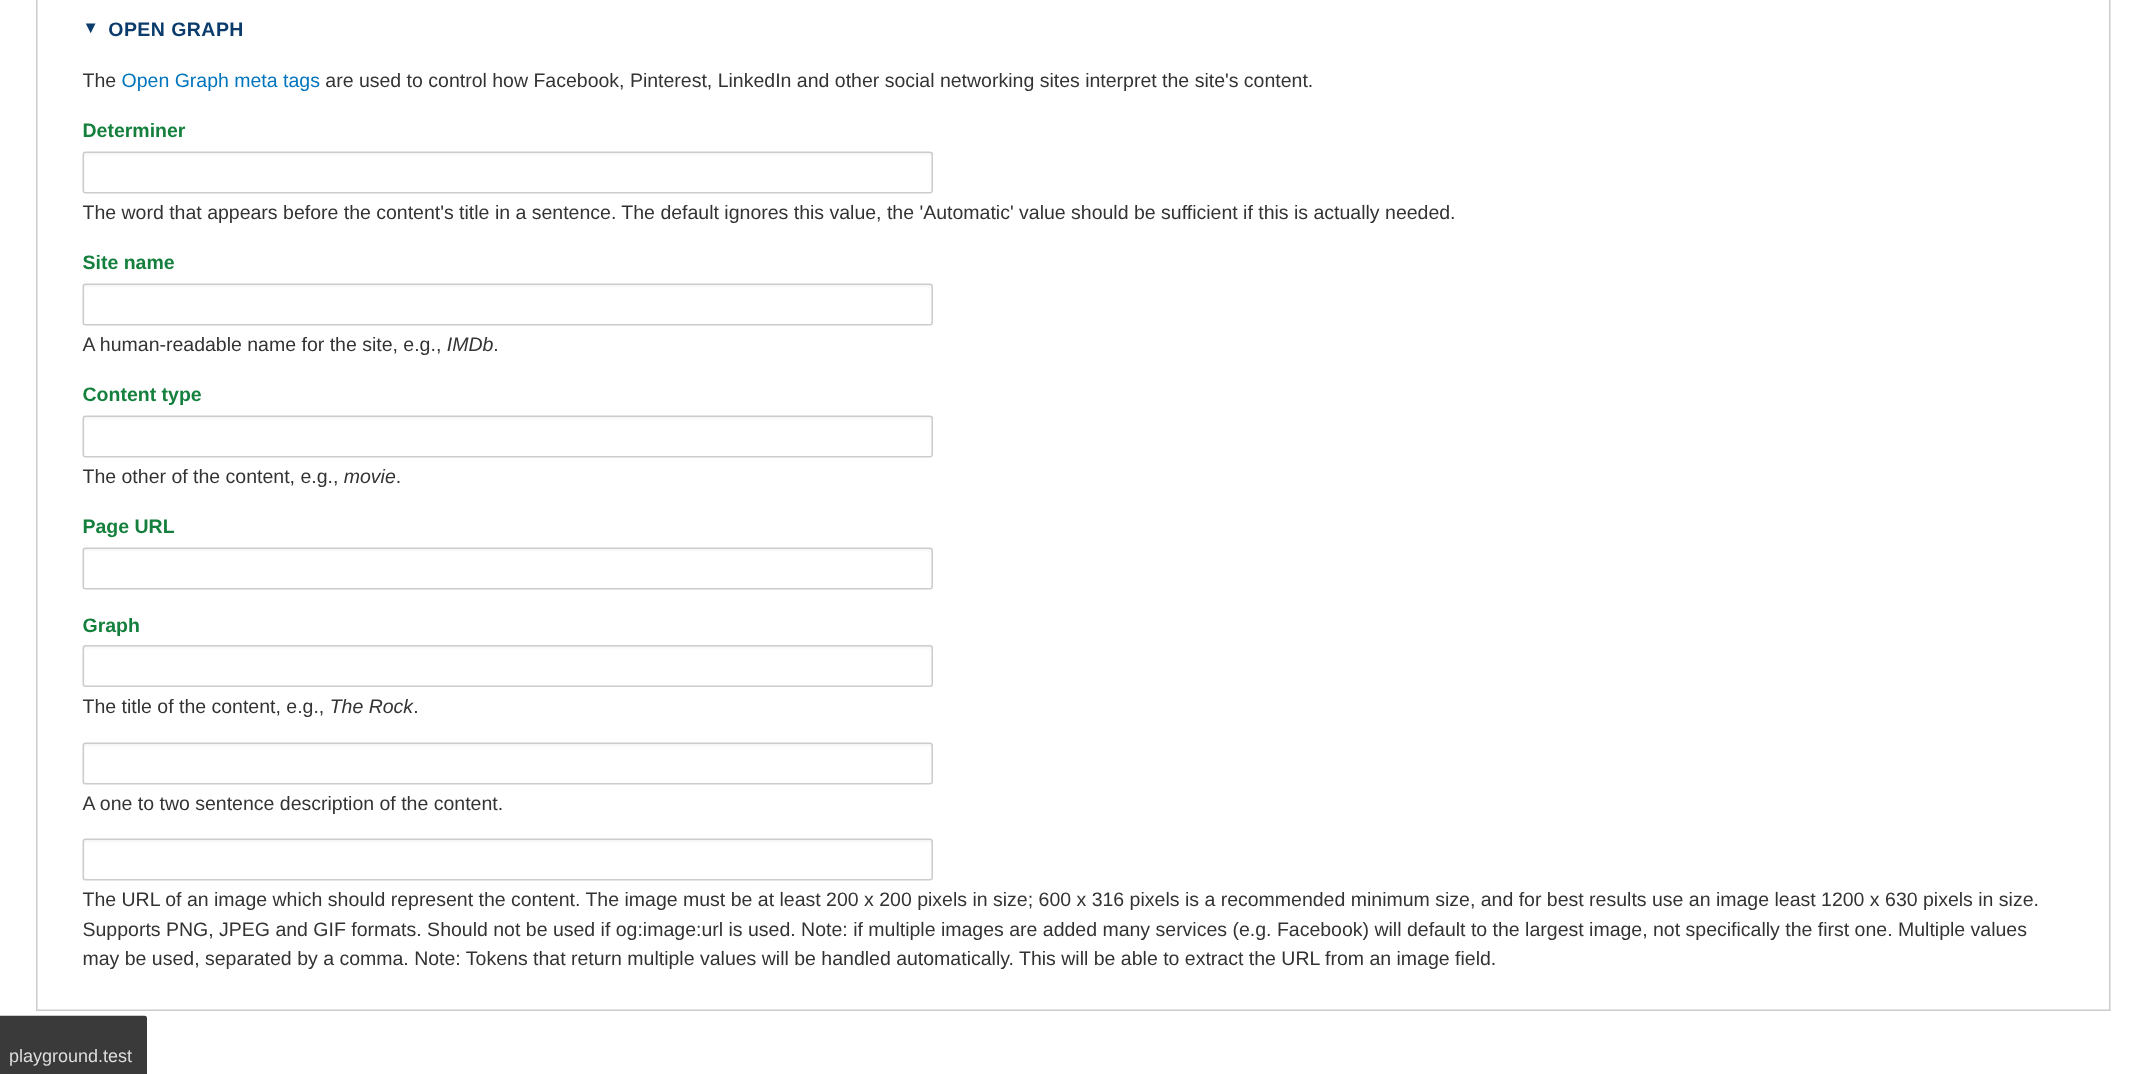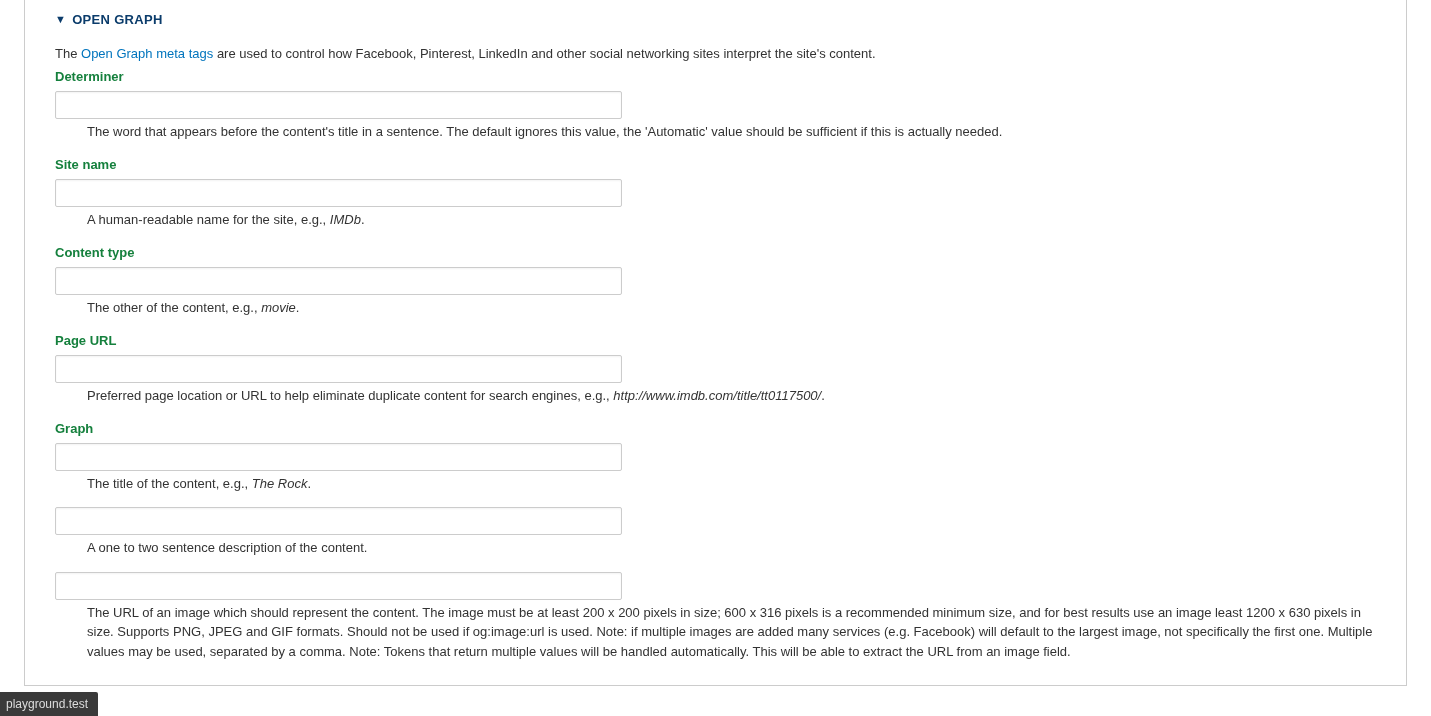--- a/index.html
+++ b/index.html
@@ -34,21 +34,21 @@
       letter-spacing: 0.3px;
     }
     .section-header .arrow {
       margin-right: 6px;
       font-size: 11px;
       line-height: 1;
     }
     .intro-text {
       font-size: 13px;
       color: #333;
-      margin-bottom: 4px;
+      margin-bottom: 14px;
     }
     .intro-text a {
       color: #0074BD;
       text-decoration: none;
     }
     .form-group {
       margin-bottom: 14px;
     }
     .form-label {
       font-weight: bold;
@@ -65,34 +65,33 @@
       padding: 2px 6px;
       font-size: 13px;
       background: #fff;
       box-shadow: inset 0 1px 2px rgba(0,0,0,0.05);
     }
     .desc-text {
       font-size: 13px;
       color: #333;
       margin-top: 3px;
       line-height: 1.5;
-      margin-left: 32px;
     }
     .desc-text em, .italic {
       font-style: italic;
     }
     .bottom-status {
       position: fixed;
       bottom: 0;
       left: 0;
       background: #3a3a3a;
       color: #ddd;
       font-family: sans-serif;
       font-size: 12px;
-      padding: 3px 10px 3px 6px;
+      padding: 18px 10px 3px 6px;
       border-top-right-radius: 2px;
     }
   </style>
 </head>
 <body>
 
 <div class="outer-container">
   <div class="content">
 
     <div class="section-header">
@@ -122,23 +121,20 @@
       <label class="form-label">Content type</label>
       <input type="text" class="form-input" value="" style="">
       <div class="desc-text">
         <span>The other of the content, e.g., </span><em>movie</em><span>.</span>
       </div>
     </div>
 
     <div class="form-group">
       <label class="form-label">Page URL</label>
       <input type="text" class="form-input" value="" style="">
-      <div class="desc-text">
-        <span>Preferred page location or URL to help eliminate duplicate content for search engines, e.g., </span><em>http://www.imdb.com/title/tt0117500/</em><span>.</span>
-      </div>
     </div>
 
     <div class="form-group">
       <label class="form-label">Graph</label>
       <input type="text" class="form-input" value="" style="">
       <div class="desc-text">
         <span>The title of the content, e.g., </span><em>The Rock</em><span>.</span>
       </div>
     </div>
 

